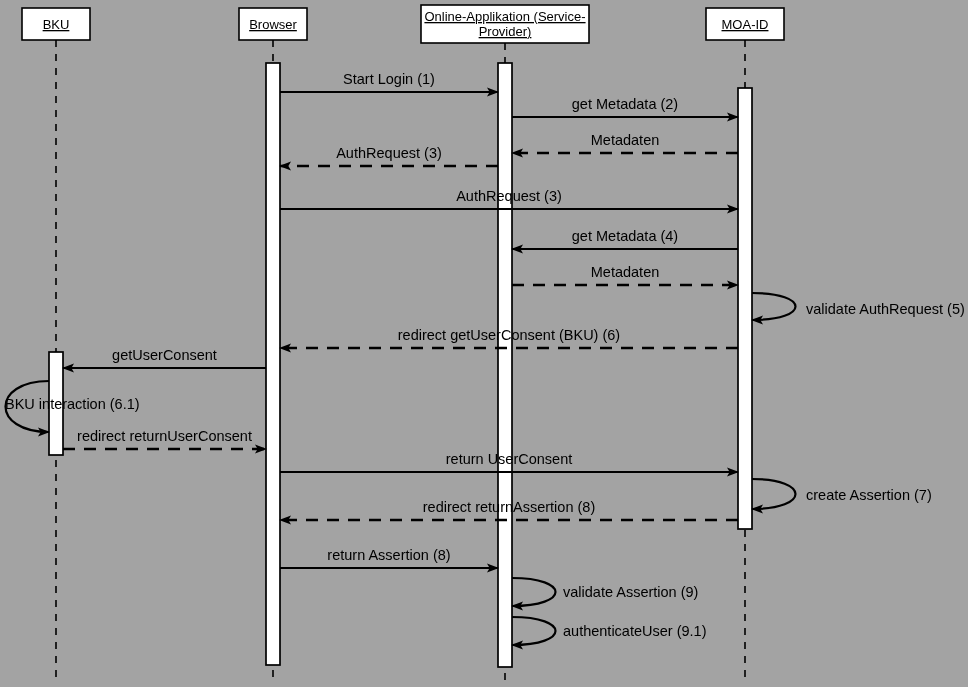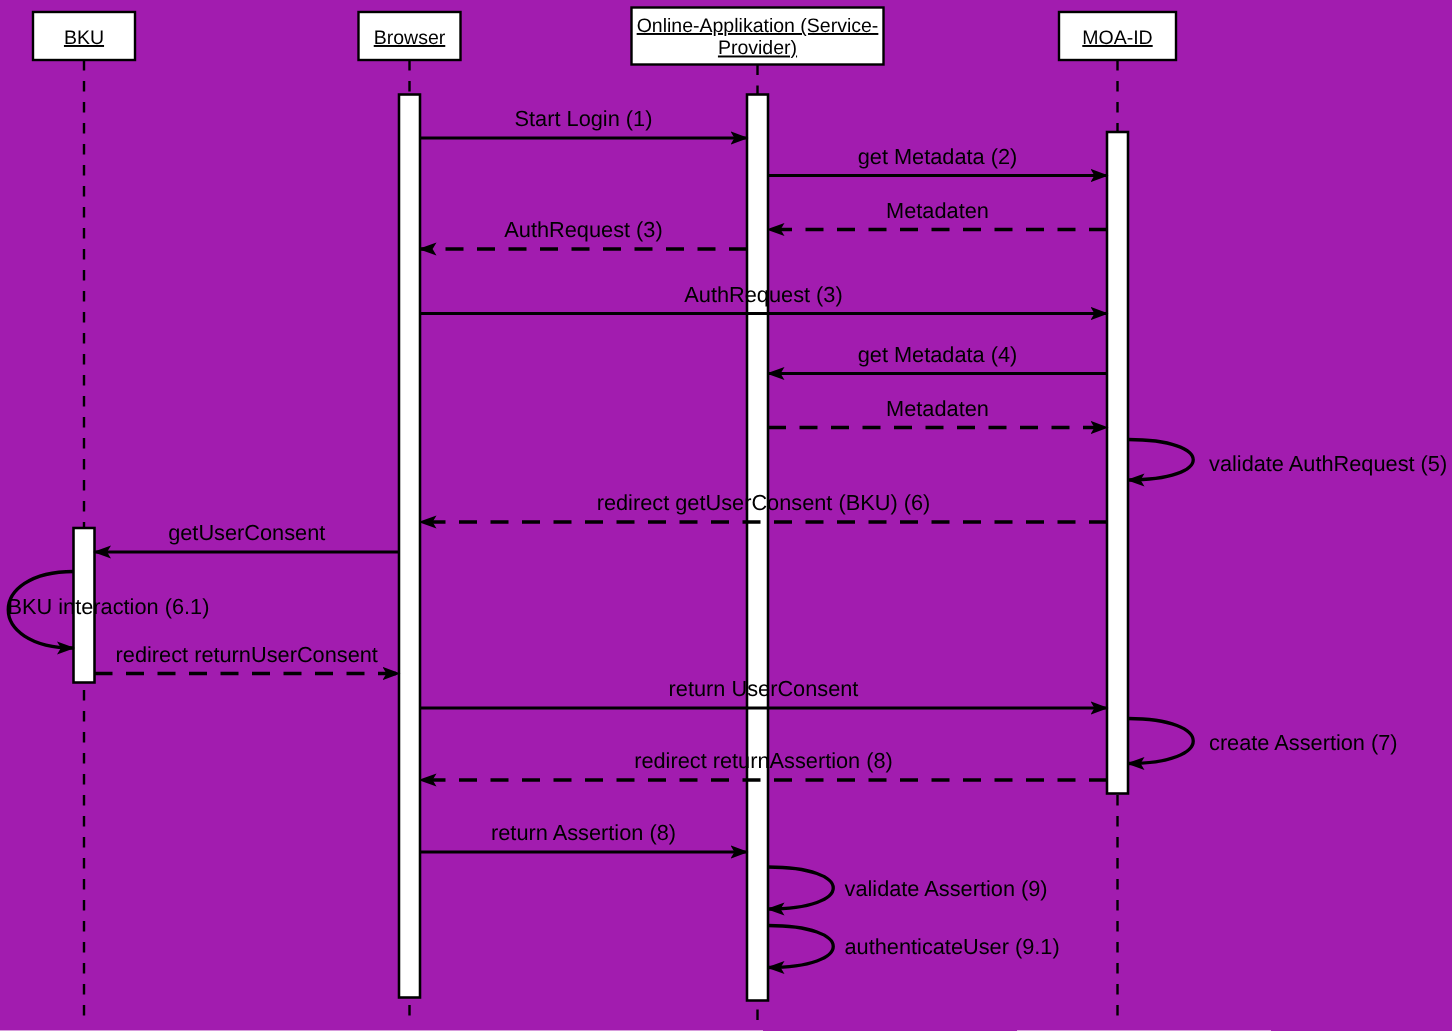--- a/index.html
+++ b/index.html
@@ -11,21 +11,21 @@
   body {
     font-family: "Liberation Sans", sans-serif;
     width: 968px;
     height: 687px;
     overflow: hidden;
   }
   #diagram-root {
     position: relative;
     width: 968px;
     height: 687px;
-    background: #a21caf;
+    background: #a3a3a3;
   }
   svg.diagram-canvas {
     position: absolute;
     left: 0;
     top: 0;
     width: 968px;
     height: 687px;
     display: block;
   }
   .lifeline-box {

